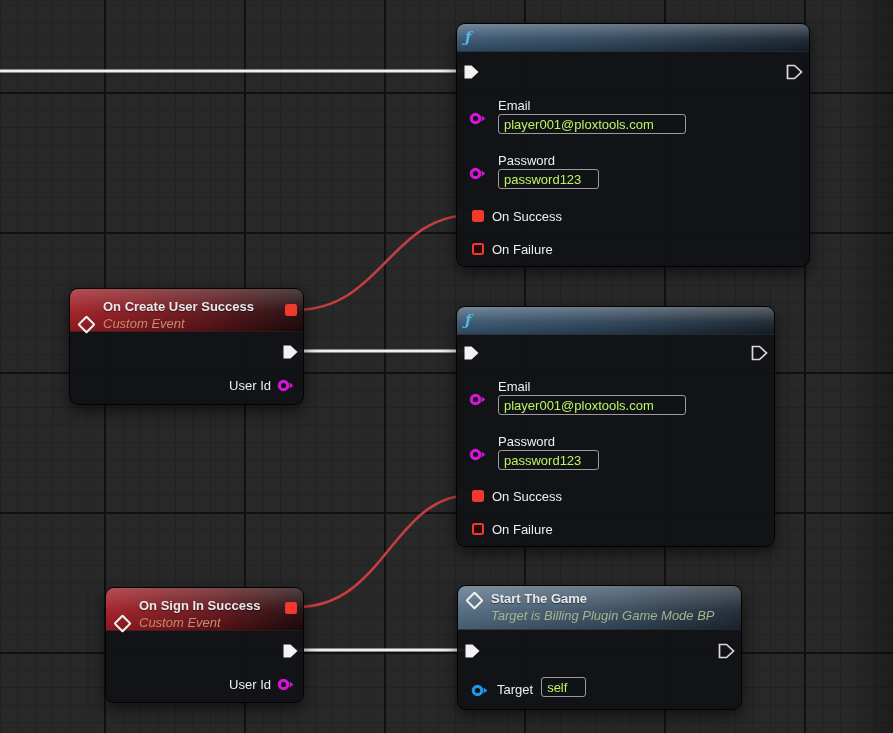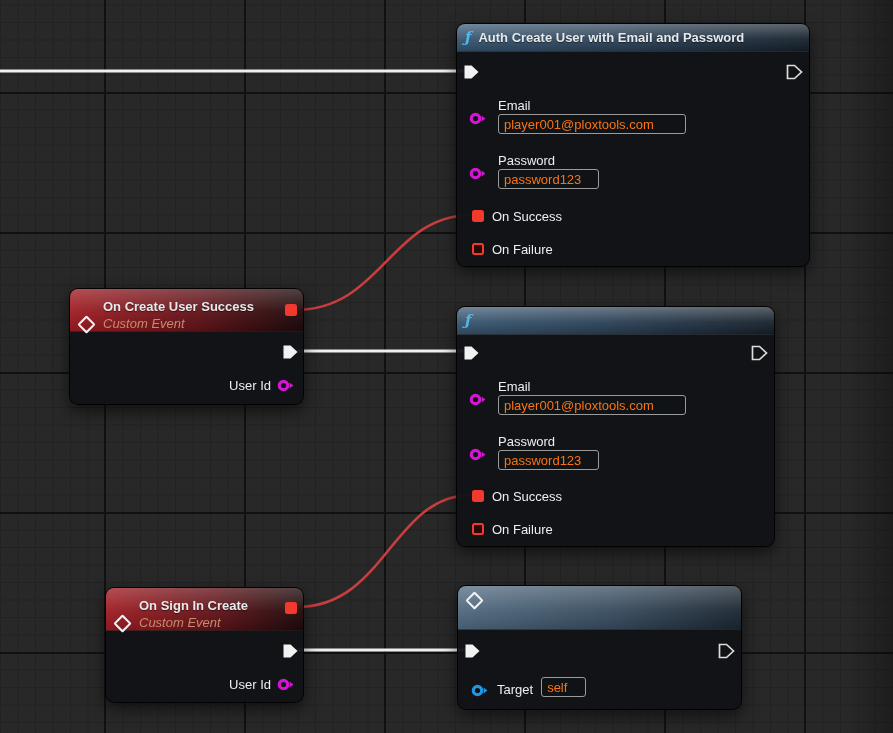--- a/index.html
+++ b/index.html
@@ -68,42 +68,41 @@
   .sq{
     position:absolute;width:12px;height:12px;border-radius:2.5px;
     box-sizing:border-box;background:#f1392e;
   }
   .sq.hollow{background:#260806;border:2.6px solid #f1392e;}
   .pin-label{position:absolute;font-size:13px;color:#eceff1;white-space:nowrap;}
   .field-label{position:absolute;font-size:13px;color:#eceff1;white-space:nowrap;text-align:right;}
   .textbox{
     position:absolute;height:18px;box-sizing:content-box;
     background:#101315;border:1px solid #9b9b9b;border-radius:3px;
-    color:#f97316;font-size:13px;font-family:"Liberation Sans",sans-serif;
+    color:#bef264;font-size:13px;font-family:"Liberation Sans",sans-serif;
     padding:0 5px;outline:none;
   }
   .row{position:absolute;display:flex;align-items:center;}
 </style>
 </head>
 <body>
 
 <div id="canvas">
 
   <svg class="wires" width="893" height="733">
     <path d="M0 71 H466" stroke="#efefef" stroke-width="3" fill="none"></path>
     <path d="M282 351 H466" stroke="#efefef" stroke-width="3" fill="none"></path>
     <path d="M284 650 H467" stroke="#efefef" stroke-width="3" fill="none"></path>
     <path d="M295 310 C382 310 390 215 472 215" stroke="#c73e3e" stroke-width="2.6" fill="none"></path>
     <path d="M297 607 C386 607 392 495 472 495" stroke="#c73e3e" stroke-width="2.6" fill="none"></path>
   </svg>
 
   <div class="node" style="left:456px;top:23px;width:352px;height:242px;">
     <div class="hdr hdr-fn">
       <span class="fn-icon">ƒ</span>
-      <span class="title">Auth Create User with Email and Password</span>
     </div>
     <span class="pin" style="left:6px;top:40px;">
       <svg width="17" height="16">
           <path d="M1.5 1.5 H8.5 L15.5 8 L8.5 14.5 H1.5 Z" fill="#f2f2f2"></path>
         </svg>
     </span>
     <span class="pin" style="right:6px;top:40px;">
       <svg width="17" height="16">
           <path d="M1.5 1.5 H8.5 L15.5 8 L8.5 14.5 H1.5 Z" fill="none" stroke="#dcdcdc" stroke-width="1.7"></path>
         </svg>
@@ -188,21 +187,21 @@
     <span class="sq" style="left:15px;top:183px;"></span>
     <span class="pin-label" style="left:35px;top:182px;">On Success</span>
     <span class="sq hollow" style="left:15px;top:216px;"></span>
     <span class="pin-label" style="left:35px;top:215px;">On Failure</span>
   </div>
 
   <div class="node" style="left:105px;top:587px;width:197px;height:114px;">
     <div class="hdr hdr-event">
       <span class="diamond-icon"></span>
       <span class="hdr-col">
-        <span class="title">On Sign In Create</span>
+        <span class="title">On Sign In Success</span>
         <span class="subtitle sub-event">Custom Event</span>
       </span>
     </div>
     <span class="sq" style="right:6px;top:14px;"></span>
     <span class="pin" style="right:4px;top:55px;">
       <svg width="17" height="16">
           <path d="M1.5 1.5 H8.5 L15.5 8 L8.5 14.5 H1.5 Z" fill="#f2f2f2"></path>
         </svg>
     </span>
     <div class="row" style="right:8px;top:89px;gap:6px;">
@@ -212,20 +211,24 @@
             <circle cx="6.5" cy="6.5" r="4.2" fill="none" stroke="#d316d3" stroke-width="3.2"></circle>
             <path d="M12.6 3.6 L16.4 6.5 L12.6 9.4 Z" fill="#d316d3"></path>
           </svg>
       </span>
     </div>
   </div>
 
   <div class="node" style="left:457px;top:585px;width:283px;height:123px;">
     <div class="hdr hdr-start">
       <span class="diamond-icon"></span>
+      <span class="hdr-col">
+        <span class="title">Start The Game</span>
+        <span class="subtitle sub-start">Target is Billing Plugin Game Mode BP</span>
+      </span>
     </div>
     <span class="pin" style="left:6px;top:57px;">
       <svg width="17" height="16">
           <path d="M1.5 1.5 H8.5 L15.5 8 L8.5 14.5 H1.5 Z" fill="#f2f2f2"></path>
         </svg>
     </span>
     <span class="pin" style="right:6px;top:57px;">
       <svg width="17" height="16">
           <path d="M1.5 1.5 H8.5 L15.5 8 L8.5 14.5 H1.5 Z" fill="none" stroke="#dcdcdc" stroke-width="1.7"></path>
         </svg>

